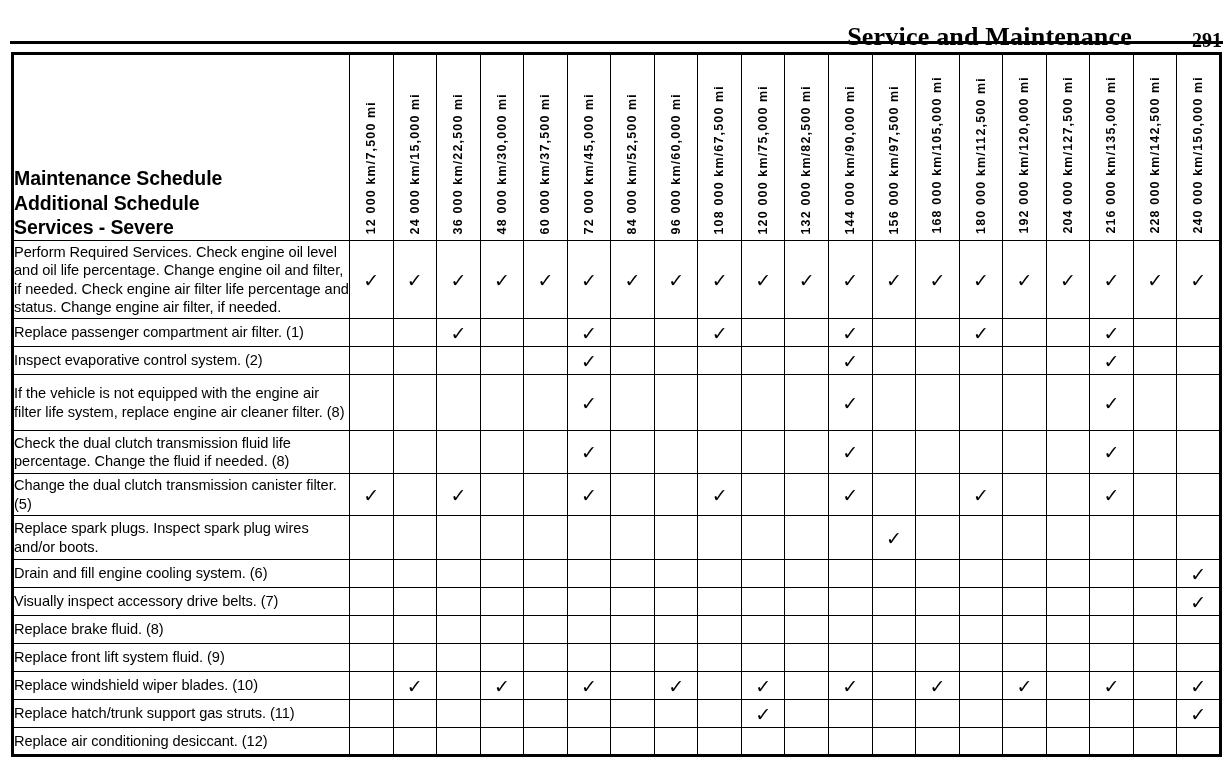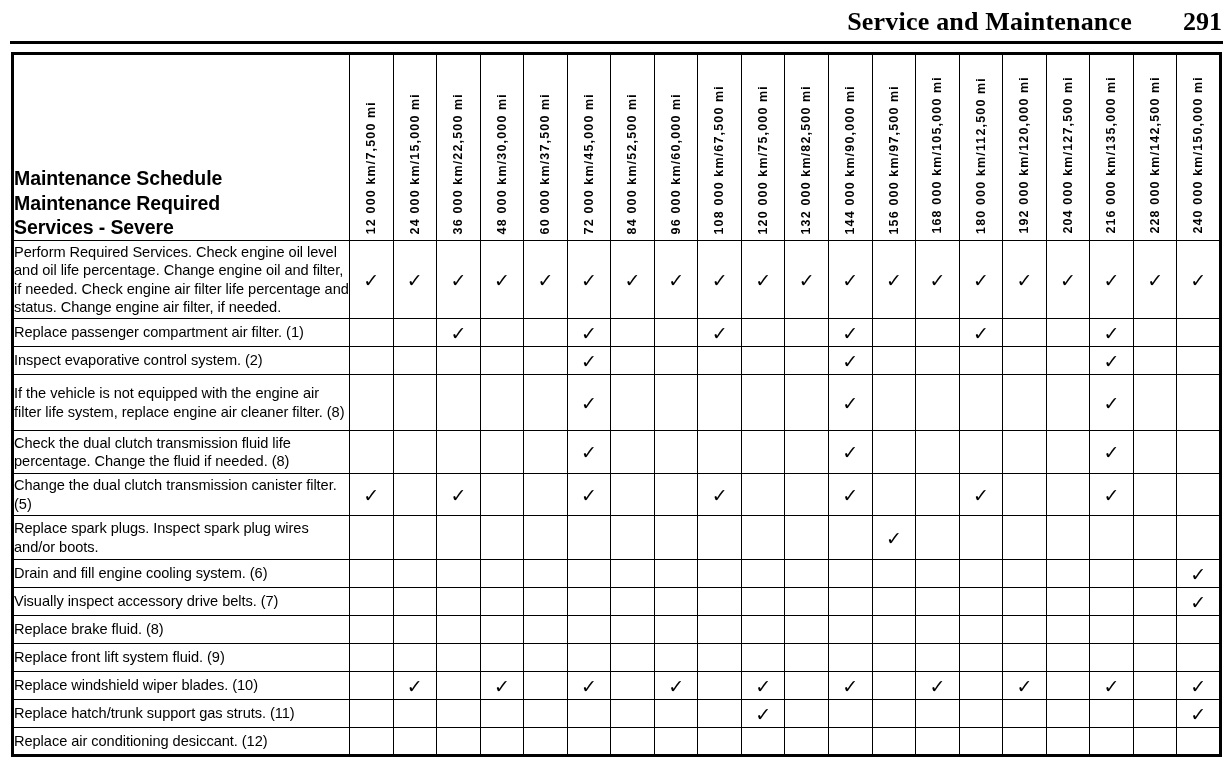--- a/index.html
+++ b/index.html
@@ -21,36 +21,36 @@
     height: 777px;
     box-sizing: border-box;
   }
 
   
   .page-header {
     position: absolute;
     left: 0;
     top: 0;
     width: 1230px;
-    height: 44px;
+    height: 52px;
     display: flex;
-    align-items: center;
+    align-items: flex-end;
     justify-content: flex-end;
     padding-right: 8px;
     box-sizing: border-box;
   }
   .header-title {
     font-size: 26px;
     font-weight: bold;
     font-family: "Liberation Serif", serif;
     letter-spacing: 0.2px;
     white-space: nowrap;
   }
   .header-page-number {
-    font-size: 26px;
+    font-size: 20px;
     font-weight: bold;
     font-family: "Liberation Serif", serif;
     margin-left: 36px;
     min-width: 54px;
     text-align: right;
   }
   .header-rule {
     position: absolute;
     left: 10px;
     top: 41px;
@@ -177,21 +177,21 @@
           <col class="int-col">
           <col class="int-col">
           <col class="int-col">
           <col class="int-col">
         </colgroup>
       <thead>
         <tr>
           <th class="task-head">
             <div class="task-title">
                 <div>Maintenance Schedule</div>
-                <div>Maintenance Required</div>
+                <div>Additional Schedule</div>
                 <div>Services - Severe</div>
               </div>
           </th>
         <th class="int-head">
               <span class="vert-label">12 000 km/7,500 mi</span>
             </th>
             <th class="int-head">
               <span class="vert-label">24 000 km/15,000 mi</span>
             </th>
             <th class="int-head">

